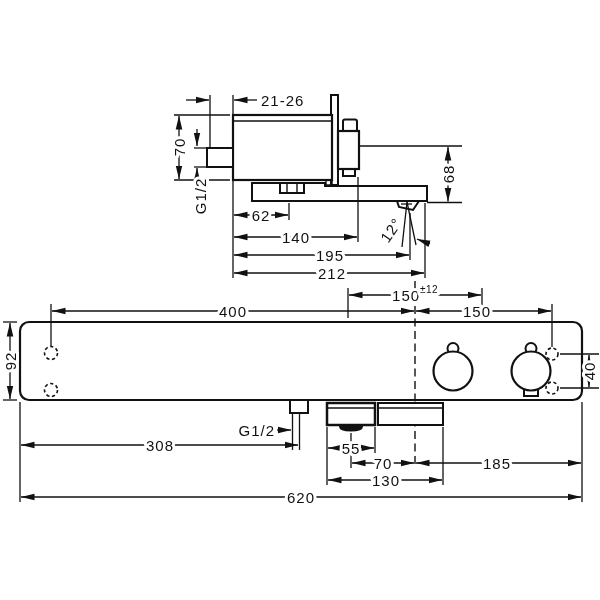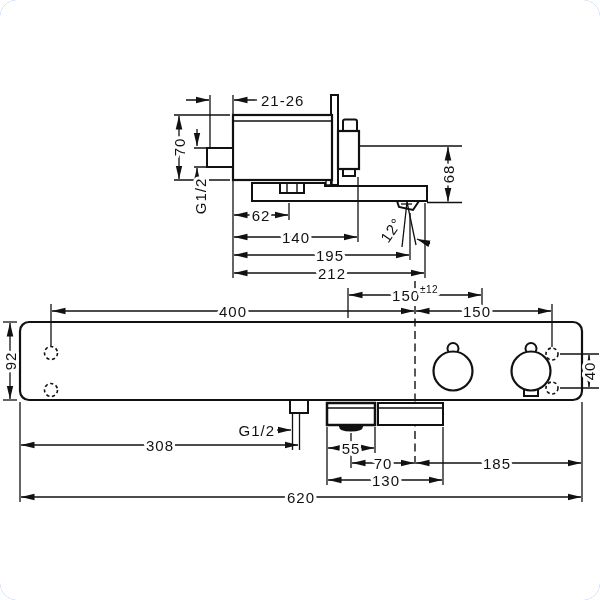--- a/index.html
+++ b/index.html
@@ -1,16 +1,16 @@
 <!DOCTYPE html>
 <html><head>
 <meta charset="utf-8">
 <style>
   html,body{margin:0;padding:0;background:#ffffff;}
-  .stage{width:600px;height:600px;position:relative;background:#3b82f6;overflow:hidden;border-radius:17px;}
+  .stage{width:600px;height:600px;position:relative;background:#3b82f6;overflow:hidden;}
   svg text{font-family:"Liberation Sans","DejaVu Sans",sans-serif;font-size:15px;letter-spacing:1px;fill:#111;}
   .dim{text-anchor:middle;dominant-baseline:central;}
   .halo{paint-order:stroke fill;stroke:#fff;stroke-width:6px;stroke-linejoin:round;}
   .start{text-anchor:start;dominant-baseline:central;}
   .end{text-anchor:end;dominant-baseline:central;}
   .sup{font-size:10px;letter-spacing:0.4px;}
   .outline{fill:#fff;stroke:#111;stroke-width:2.2;}
   .outline2{fill:#fff;stroke:#111;stroke-width:2;}
   .thick{fill:#fff;stroke:#111;stroke-width:2.5;}
   .inner{fill:none;stroke:#111;stroke-width:1.4;}

